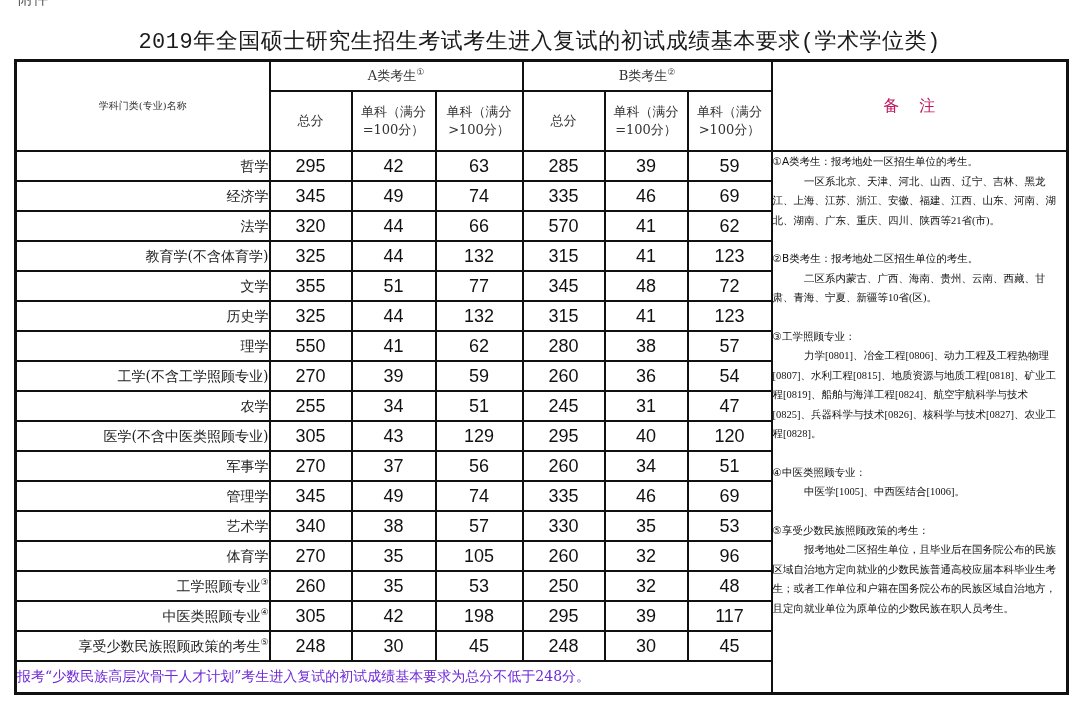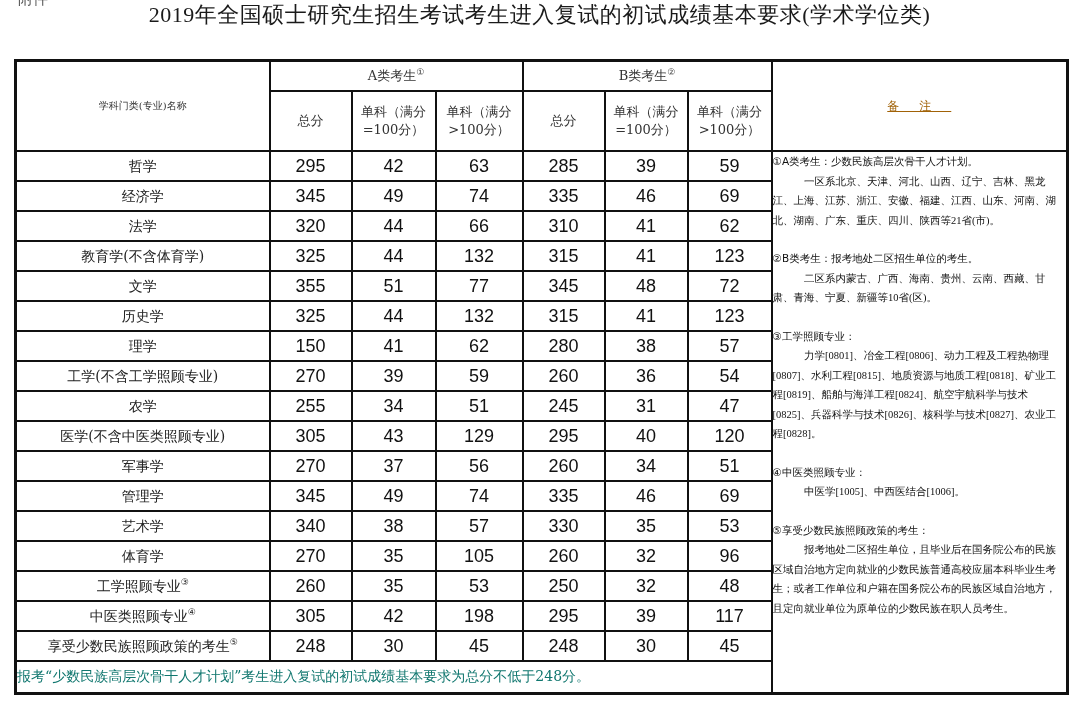--- a/index.html
+++ b/index.html
@@ -1,38 +1,38 @@
 <!DOCTYPE html>
 <html><head>
 <meta charset="utf-8">
 <style>
   html, body { margin:0; padding:0; background:#ffffff; }
   body { width:1079px; height:728px; position:relative; overflow:hidden;
          font-family:"DejaVu Serif", serif; color:#1a1a1a; }
   .corner-label { position:absolute; left:18px; top:-10px; font-size:15px; color:#555; font-family:"DejaVu Sans", sans-serif; }
-  .title { position:absolute; left:0; width:1079px; top:0; text-align:center;
-           font-family:Liberation Serif, serif; font-size:22px; color:#1a1a1a; letter-spacing:0.5px; }
+  .title { position:absolute; left:0; width:1079px; top:26px; text-align:center;
+           font-family:Liberation Mono, monospace; font-size:22px; color:#1a1a1a; letter-spacing:0.5px; }
   table.main { position:absolute; left:14px; top:59px; width:1052px; border-collapse:collapse;
                table-layout:fixed; border:3px solid #111; }
   table.main td, table.main th { border:2px solid #111; padding:0; font-weight:normal; }
   th { font-size:13px; color:#333; text-align:center; vertical-align:middle; font-family:"DejaVu Serif", serif; }
   th.grp { height:28px; }
   th.sub { height:58px; line-height:18px; }
   th.name-h { font-size:10px; }
-  th.notes-h { font-size:12px; font-weight:bold; color:#a16207; letter-spacing:20px;text-decoration:underline; }
+  th.notes-h { font-size:16px; font-weight:bold; color:#be185d; letter-spacing:20px; }
   sup { font-size:9px; }
   tr.data td { height:28px; }
-  td.name { font-size:14px; text-align:center; padding-left:4px; color:#222; }
+  td.name { font-size:14px; text-align:right; padding-left:4px; color:#222; }
   td.num { font-family:"Liberation Sans", sans-serif; font-size:18px; text-align:center; color:#111; }
   td.notes { vertical-align:top; padding:6px 4px 4px 4px; font-size:10.5px; font-weight:bold; color:#111;
              line-height:19.5px; font-family:"DejaVu Sans", sans-serif; }
   .note-block { margin-bottom:19px; }
   .note-head { display:block; }
   .note-body { display:block; text-indent:3em;font-family:Liberation Serif, serif; }
-  td.footer { font-size:14px; text-align:left; padding-left:4px; height:30px; color:#0f766e; }
+  td.footer { font-size:14px; text-align:left; padding-left:4px; height:30px; color:#6d28d9; }
 </style>
 </head>
 <body>
 
 <div class="corner-label">附件</div>
 <div class="title">2019年全国硕士研究生招生考试考生进入复试的初试成绩基本要求(学术学位类)</div>
 
 <table class="main">
   <colgroup>
     <col style="width:254px">
@@ -64,21 +64,21 @@
       <tr class="data">
         <td class="name"><span>哲学</span><sup></sup></td>
         <td class="num">295</td>
         <td class="num">42</td>
         <td class="num">63</td>
         <td class="num">285</td>
         <td class="num">39</td>
         <td class="num">59</td>
         <td class="notes" rowspan="18">
           <div class="note-block">
-            <span class="note-head">①A类考生：少数民族高层次骨干人才计划。</span>
+            <span class="note-head">①A类考生：报考地处一区招生单位的考生。</span>
             <span class="note-body">一区系北京、天津、河北、山西、辽宁、吉林、黑龙江、上海、江苏、浙江、安徽、福建、江西、山东、河南、湖北、湖南、广东、重庆、四川、陕西等21省(市)。</span>
           </div>
           <div class="note-block">
             <span class="note-head">②B类考生：报考地处二区招生单位的考生。</span>
             <span class="note-body">二区系内蒙古、广西、海南、贵州、云南、西藏、甘肃、青海、宁夏、新疆等10省(区)。</span>
           </div>
           <div class="note-block">
             <span class="note-head">③工学照顾专业：</span>
             <span class="note-body">力学[0801]、冶金工程[0806]、动力工程及工程热物理[0807]、水利工程[0815]、地质资源与地质工程[0818]、矿业工程[0819]、船舶与海洋工程[0824]、航空宇航科学与技术[0825]、兵器科学与技术[0826]、核科学与技术[0827]、农业工程[0828]。</span>
           </div>
@@ -99,21 +99,21 @@
         <td class="num">74</td>
         <td class="num">335</td>
         <td class="num">46</td>
         <td class="num">69</td>
       </tr>
       <tr class="data">
         <td class="name"><span>法学</span><sup></sup></td>
         <td class="num">320</td>
         <td class="num">44</td>
         <td class="num">66</td>
-        <td class="num">310</td>
+        <td class="num">570</td>
         <td class="num">41</td>
         <td class="num">62</td>
       </tr>
       <tr class="data">
         <td class="name"><span>教育学(不含体育学)</span><sup></sup></td>
         <td class="num">325</td>
         <td class="num">44</td>
         <td class="num">132</td>
         <td class="num">315</td>
         <td class="num">41</td>
@@ -132,21 +132,21 @@
         <td class="name"><span>历史学</span><sup></sup></td>
         <td class="num">325</td>
         <td class="num">44</td>
         <td class="num">132</td>
         <td class="num">315</td>
         <td class="num">41</td>
         <td class="num">123</td>
       </tr>
       <tr class="data">
         <td class="name"><span>理学</span><sup></sup></td>
-        <td class="num">150</td>
+        <td class="num">550</td>
         <td class="num">41</td>
         <td class="num">62</td>
         <td class="num">280</td>
         <td class="num">38</td>
         <td class="num">57</td>
       </tr>
       <tr class="data">
         <td class="name"><span>工学(不含工学照顾专业)</span><sup></sup></td>
         <td class="num">270</td>
         <td class="num">39</td>

